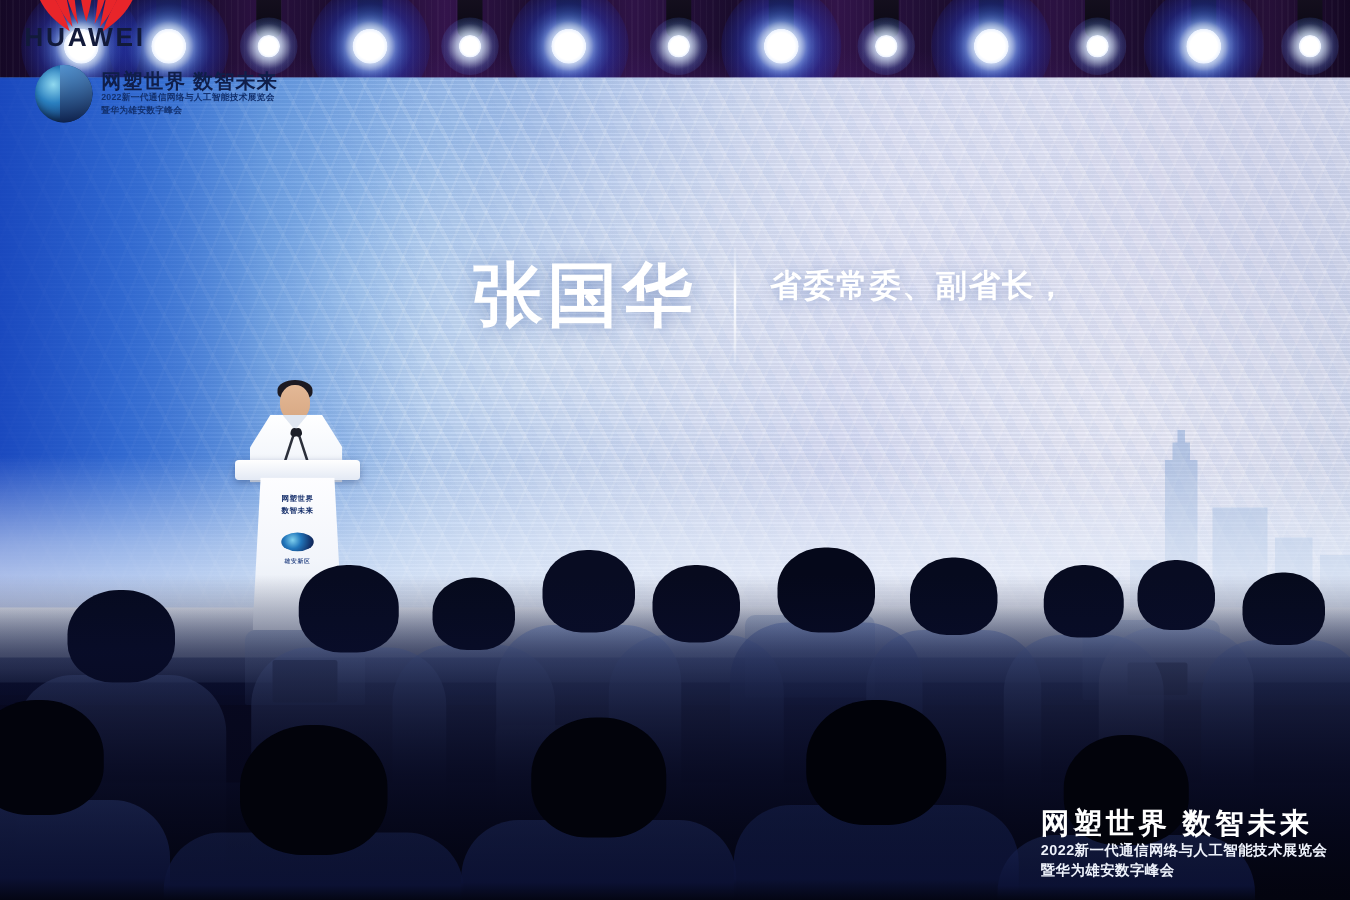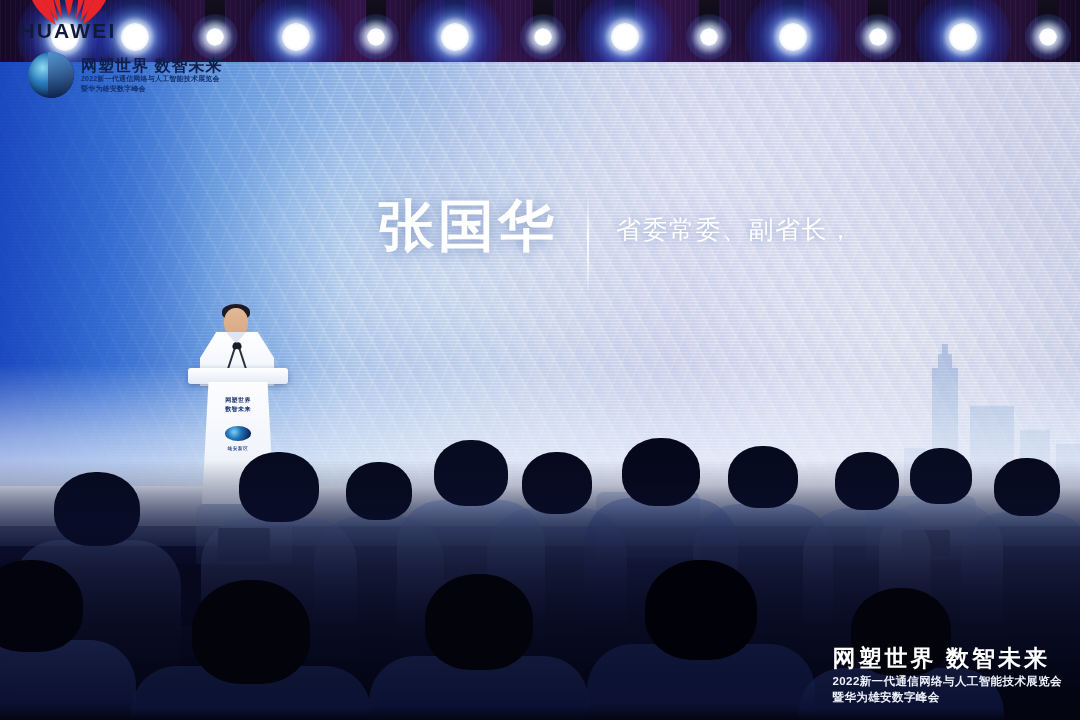--- a/index.html
+++ b/index.html
@@ -140,32 +140,32 @@
   }
   .event-text { display:flex; flex-direction:column; }
   .event-title {
     color:#0f1e4a; font-size:16px; font-weight:700; letter-spacing:1px; line-height:1.1; white-space:nowrap;
   }
   .event-sub1, .event-sub2 {
     color:#12306e; font-size:7px; letter-spacing:.2px; line-height:1.35; white-space:nowrap; font-weight:700;
   }
 
   
-  .name-block { position:absolute; left:378px; top:198px; }
+  .name-block { position:absolute; left:378px; top:208px; }
   .speaker-name {
     color:#ffffff; font-size:56px; font-weight:700; letter-spacing:4px; line-height:1;
     text-shadow:0 2px 14px rgba(60,90,160,.45);
   }
   .divider {
     position:absolute; left:587px; top:198px; width:2px; height:92px;
     background:linear-gradient(180deg, rgba(255,255,255,.15), rgba(255,255,255,.95) 45%, rgba(255,255,255,.2));
   }
   .title-block { position:absolute; left:616px; top:206px; }
   .speaker-title-line {
-    color:#ffffff; font-size:25px; font-weight:400; letter-spacing:1.5px; line-height:1.85;
+    color:#ffffff; font-size:25px; font-weight:700; letter-spacing:1.5px; line-height:1.85;
     white-space:nowrap; text-shadow:0 1px 10px rgba(70,100,170,.4);
   }
 
   
   .stage-floor {
     position:absolute; left:0; top:486px; width:1080px; height:60px;
     background:linear-gradient(180deg, #e9eef7 0%, #cdd8ea 40%, #9fb2d0 100%);
   }
   .floor-shadow {
     position:absolute; left:0; top:486px; width:1080px; height:70px;

